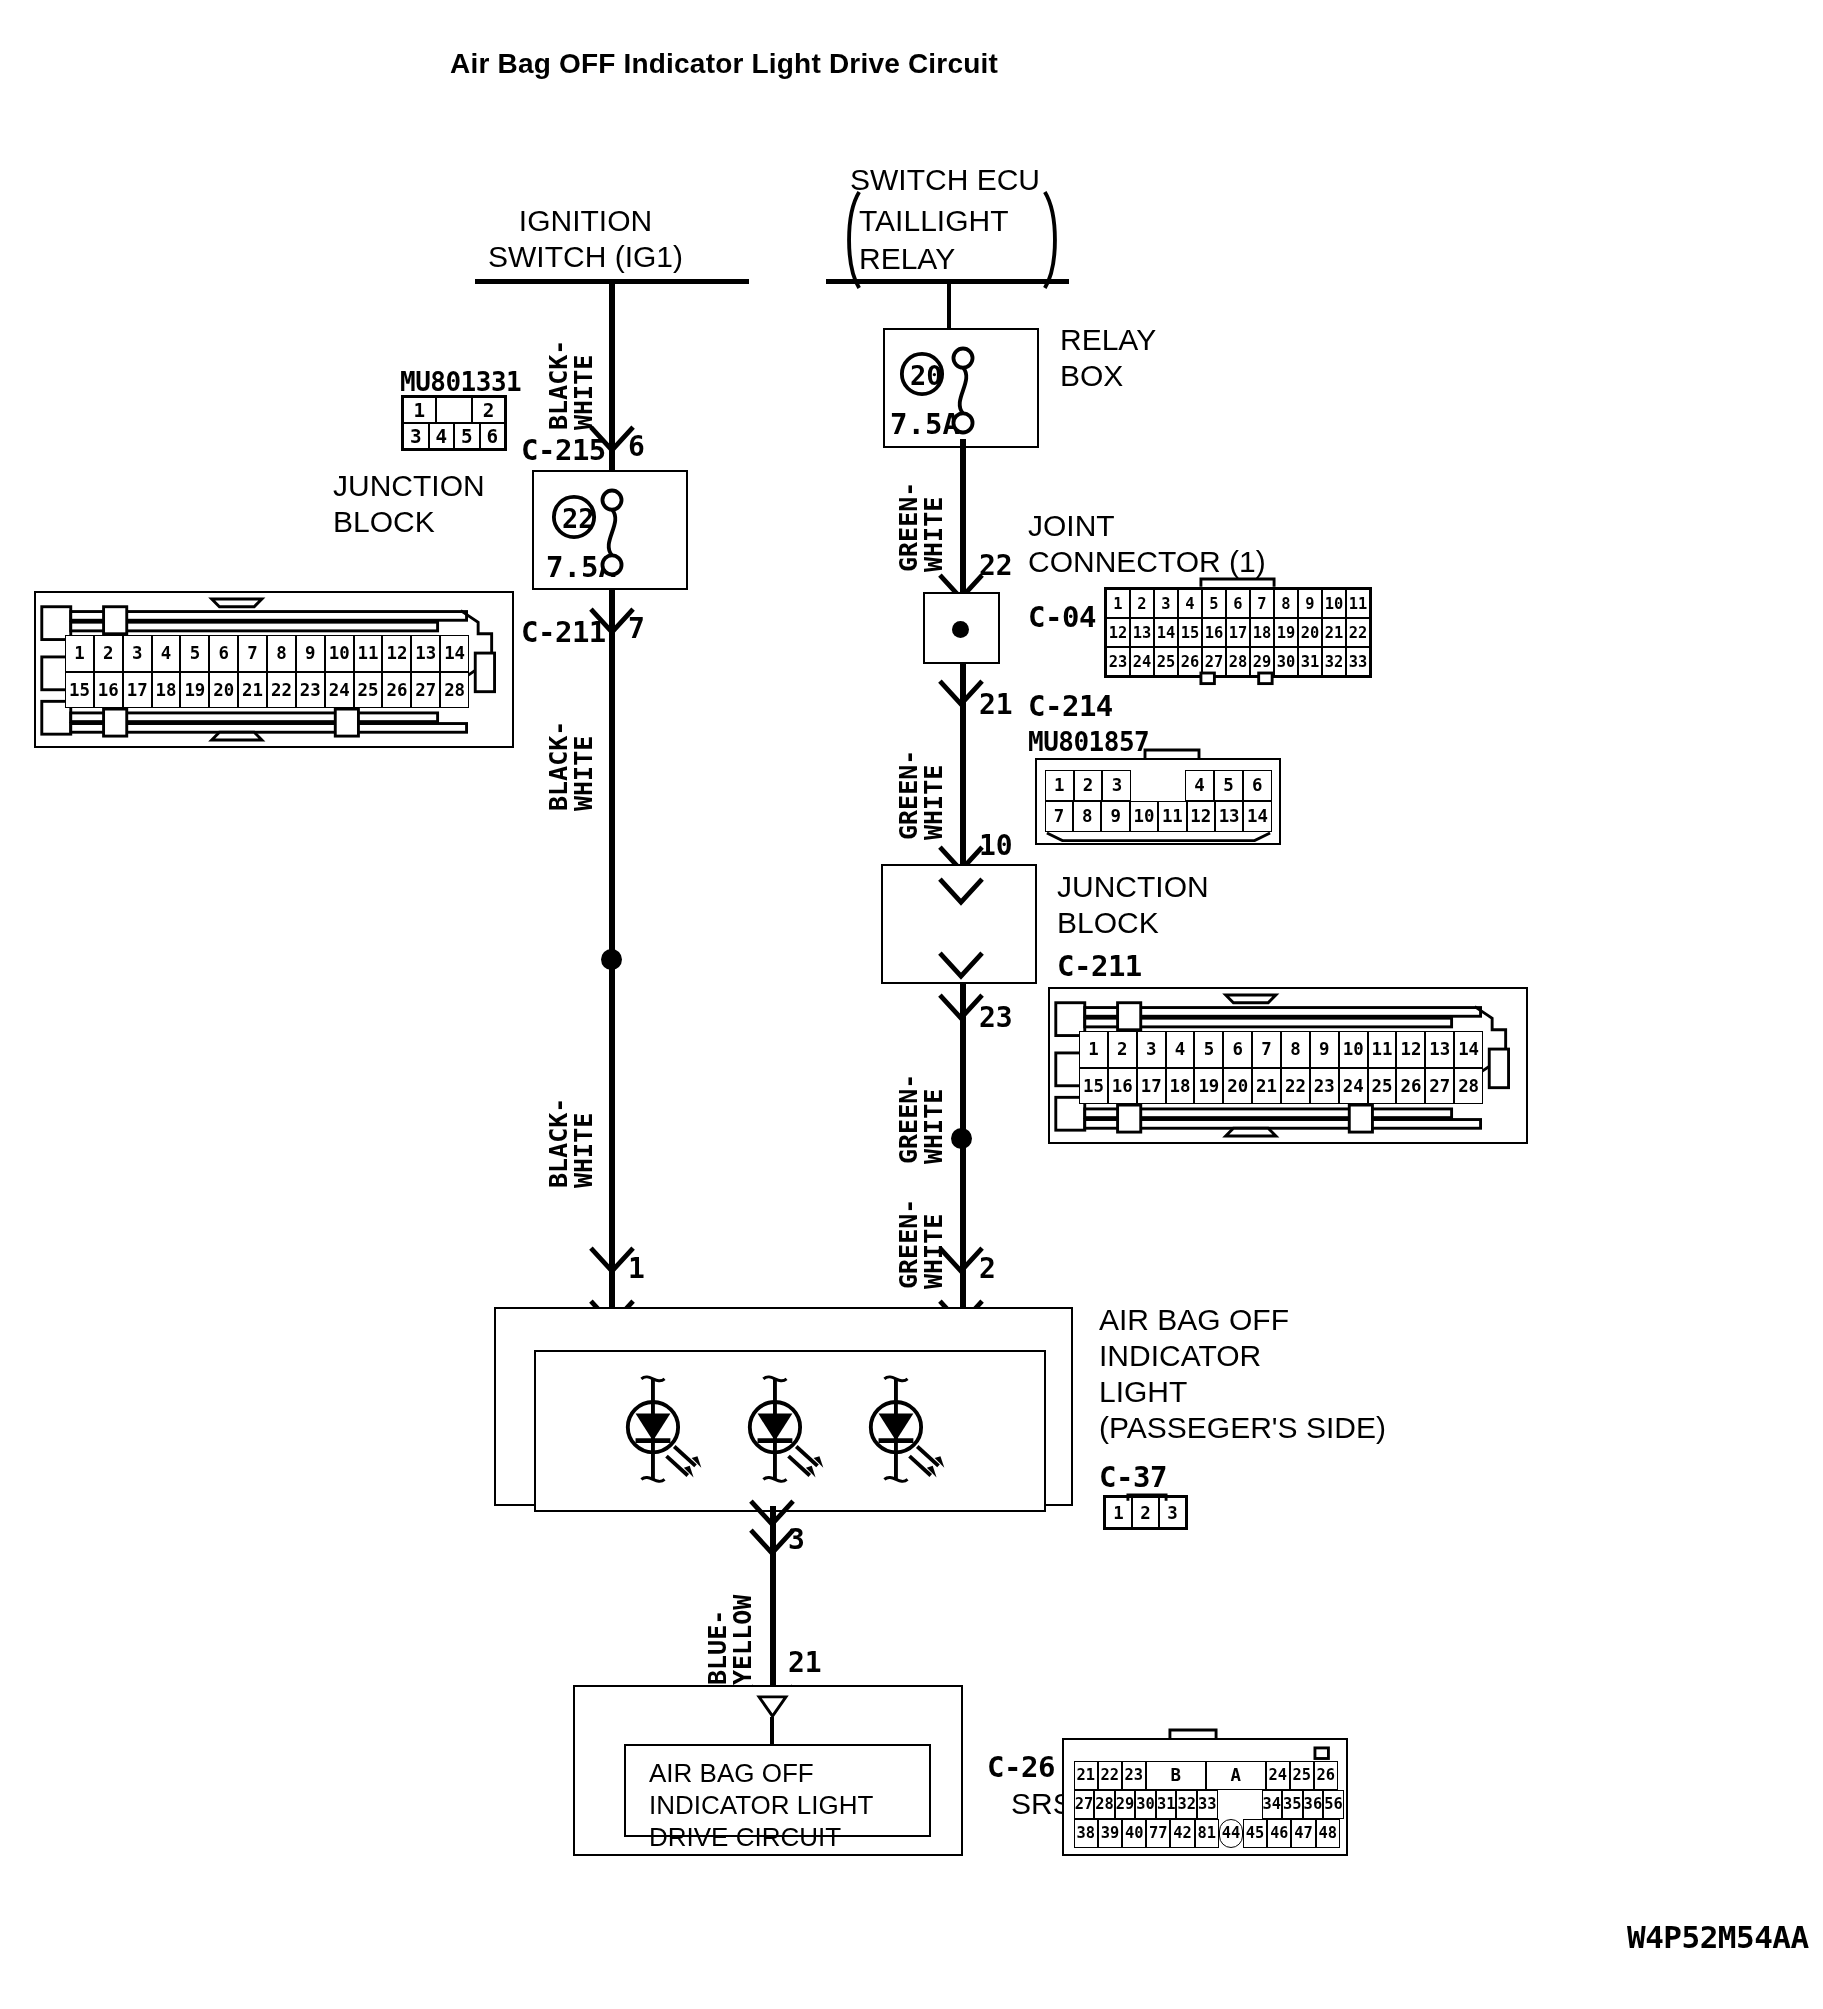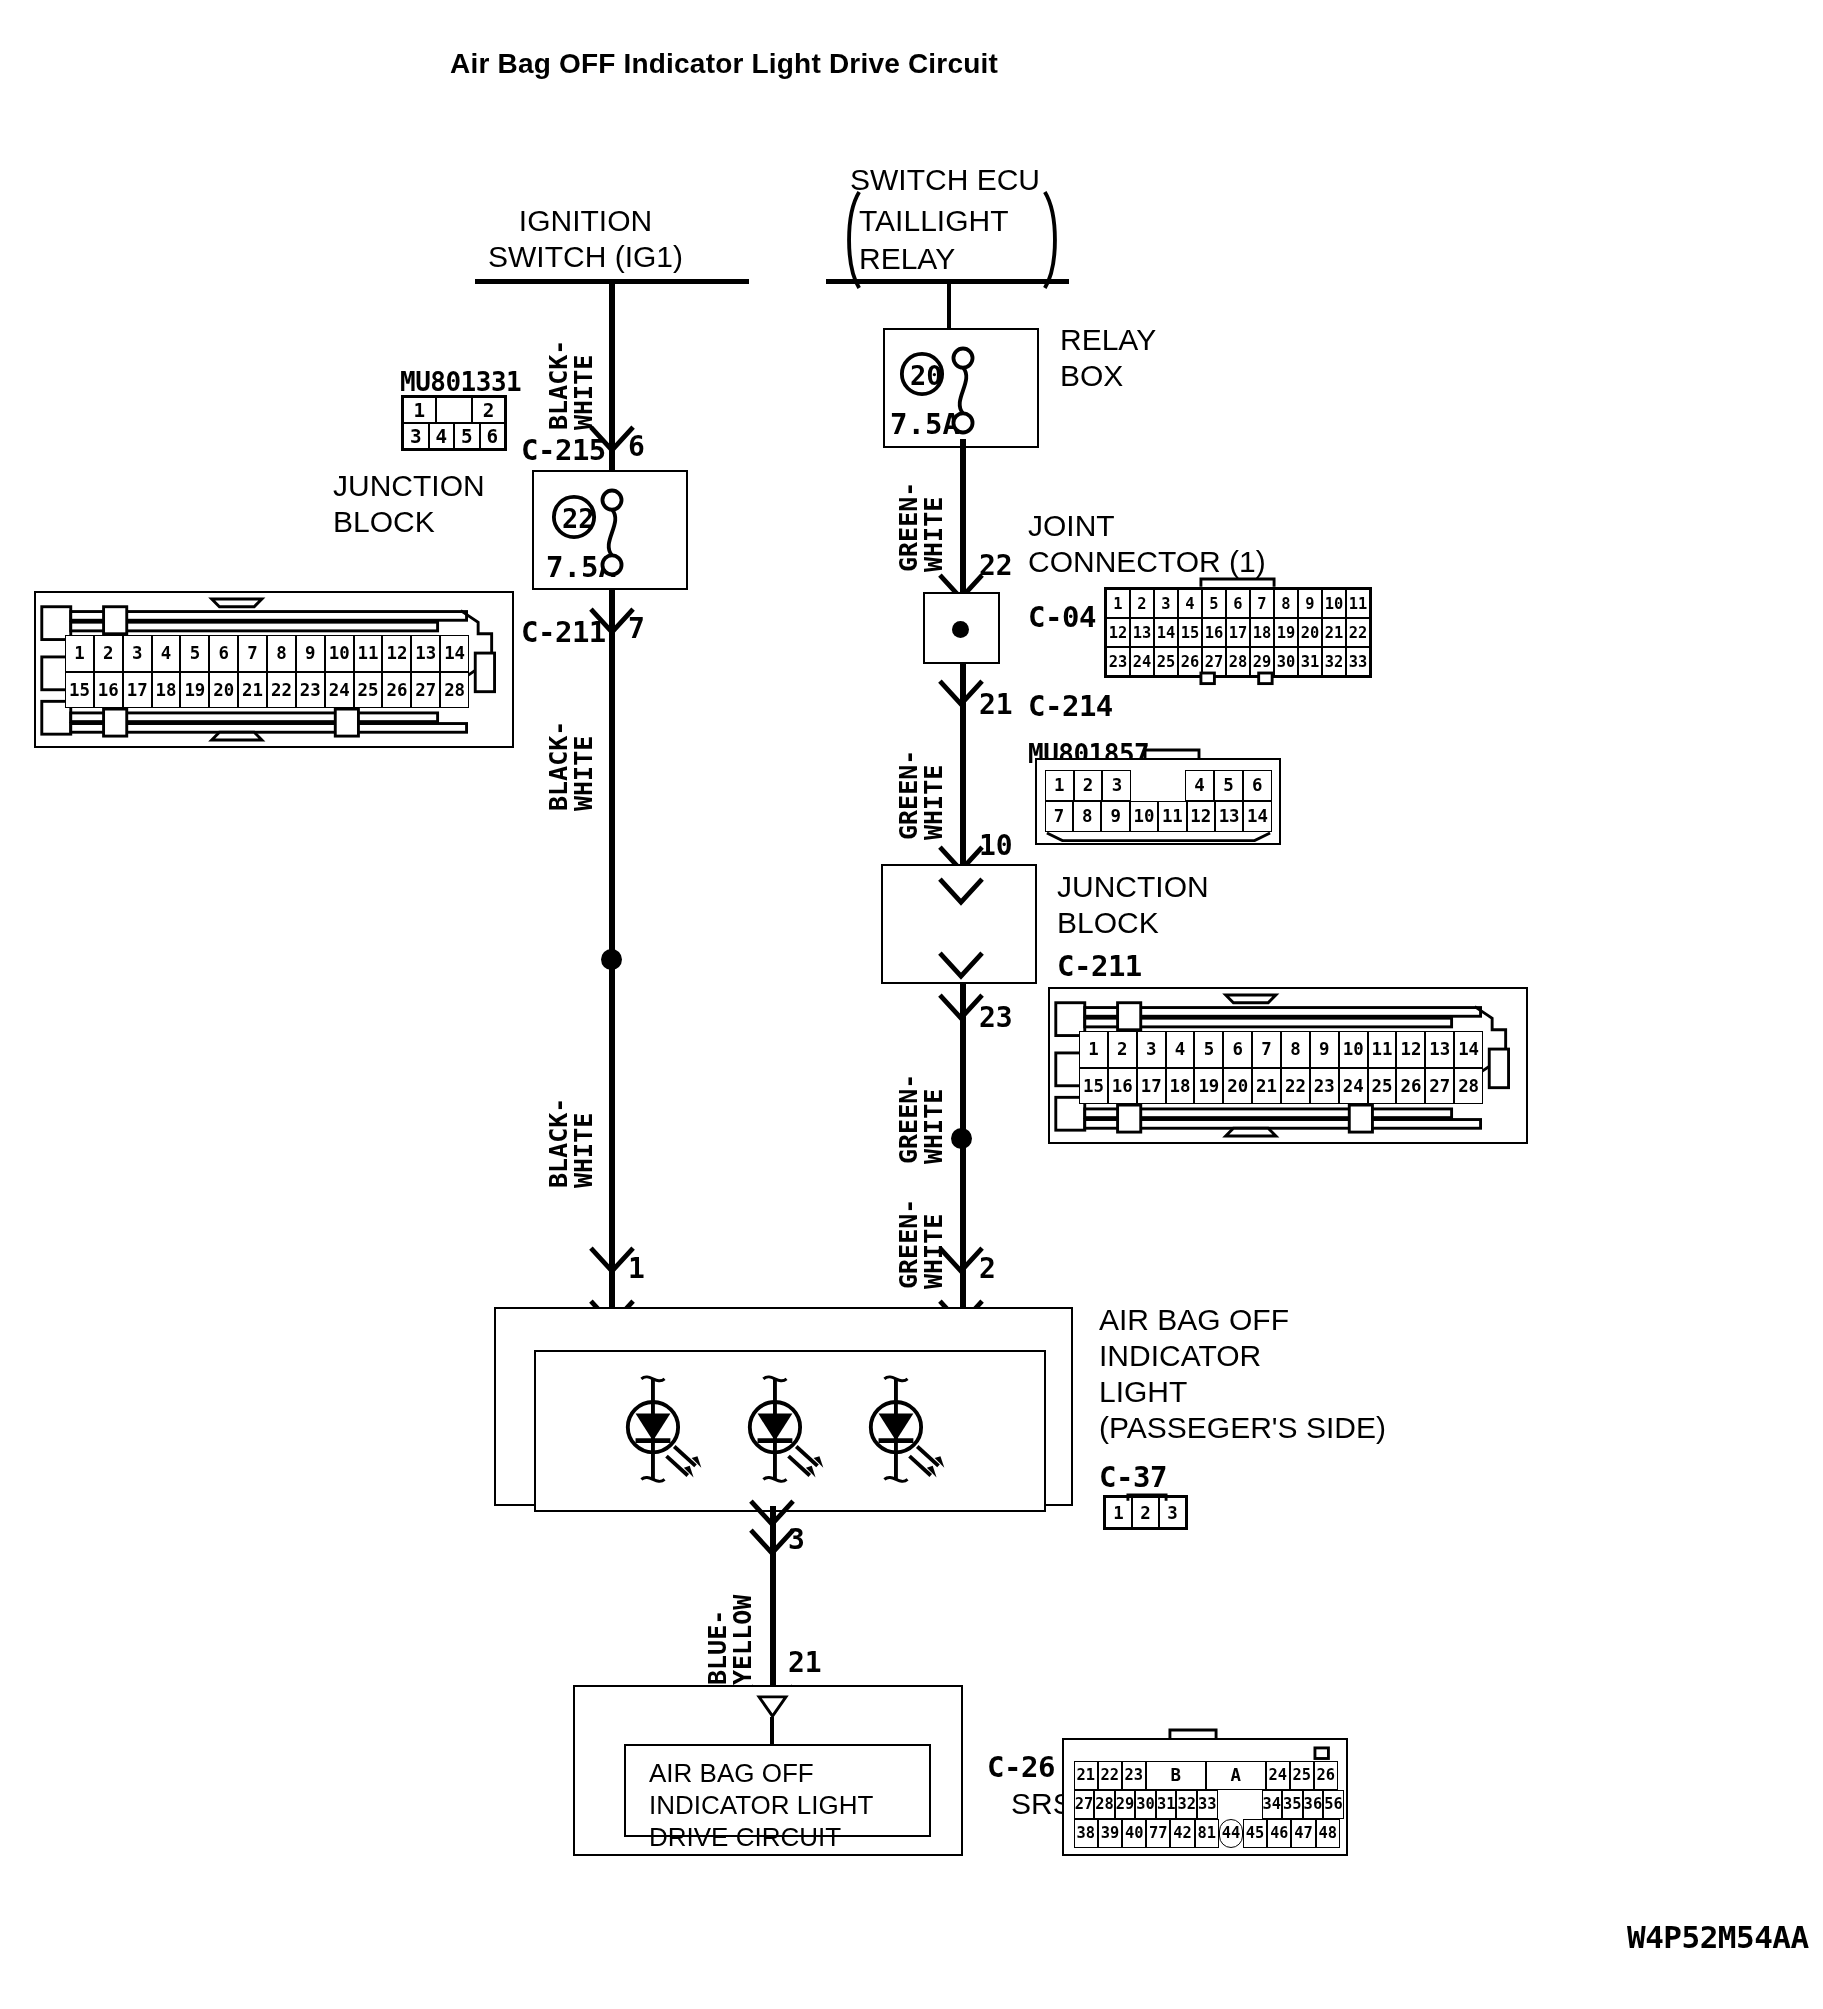--- a/index.html
+++ b/index.html
@@ -293,21 +293,21 @@
   </div>
 </div>
 
 <div class="abs pinnum" style="left:979px;top:691px;">21</div>
 <div class="abs" style="left:938px;top:679px;">
   <svg width="46" height="33" viewBox="0 0 48 34">
       <path d="M2 2 L24 26 L46 2" stroke="#000" stroke-width="5" fill="none"></path>
     </svg>
 </div>
 <div class="abs code" style="left:1028px;top:689px;">C-214</div>
-<div class="abs mono" style="left:1028px;top:727px;margin-top:12px;">MU801857</div>
+<div class="abs mono" style="left:1028px;top:727px;">MU801857</div>
 
 <div class="abs box" style="left:1035px;top:758px;width:246px;height:87px;">
   <div class="abs" style="left:106px;top:-11.6px;">
     <svg width="58" height="13.5" viewBox="0 0 60 14">
         <path d="M2 12 L2 2 L58 2 L58 12" stroke="#000" stroke-width="3" fill="none"></path>
       </svg>
   </div>
   <div class="pingrid" style="position:absolute;left:7.7px;top:9.7px;width:227px;height:62px;">
     <div class="pinrow" style="height:50%;">
       <div class="cell" style="flex:1;font-size:17.4px;">1</div>

